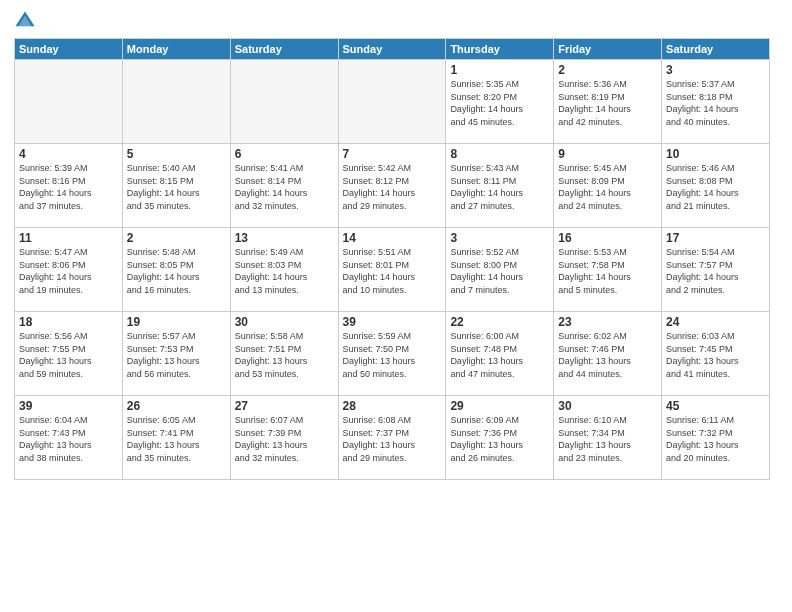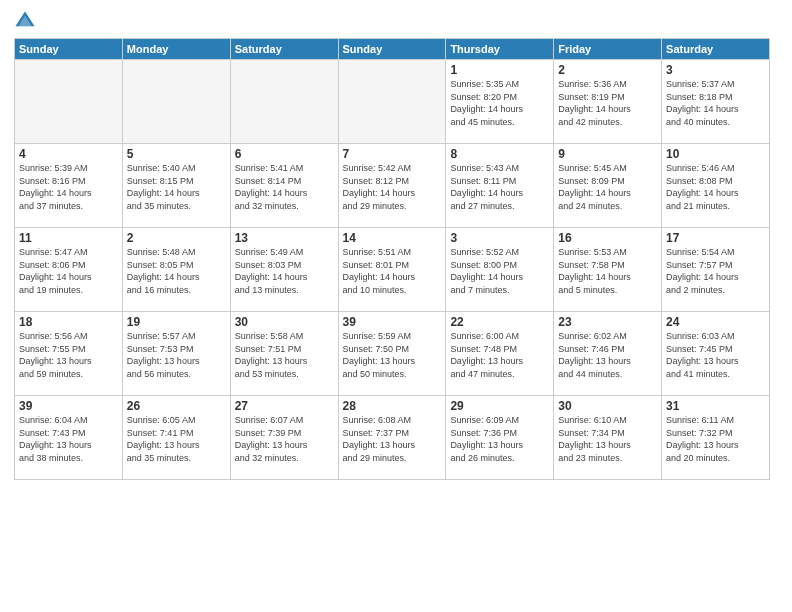--- a/index.html
+++ b/index.html
@@ -258,19 +258,19 @@
           </td>
           <td>
             <div class="day-number">29</div>
             <div class="day-detail">Sunrise: 6:09 AM<br>Sunset: 7:36 PM<br>Daylight: 13 hours<br>and 26 minutes.</div>
           </td>
           <td>
             <div class="day-number">30</div>
             <div class="day-detail">Sunrise: 6:10 AM<br>Sunset: 7:34 PM<br>Daylight: 13 hours<br>and 23 minutes.</div>
           </td>
           <td>
-            <div class="day-number">31</div>
+            <div class="day-number">45</div>
             <div class="day-detail">Sunrise: 6:11 AM<br>Sunset: 7:32 PM<br>Daylight: 13 hours<br>and 20 minutes.</div>
           </td>
         </tr>
       </tbody>
   </table>
 </div>
 
 </body></html>

